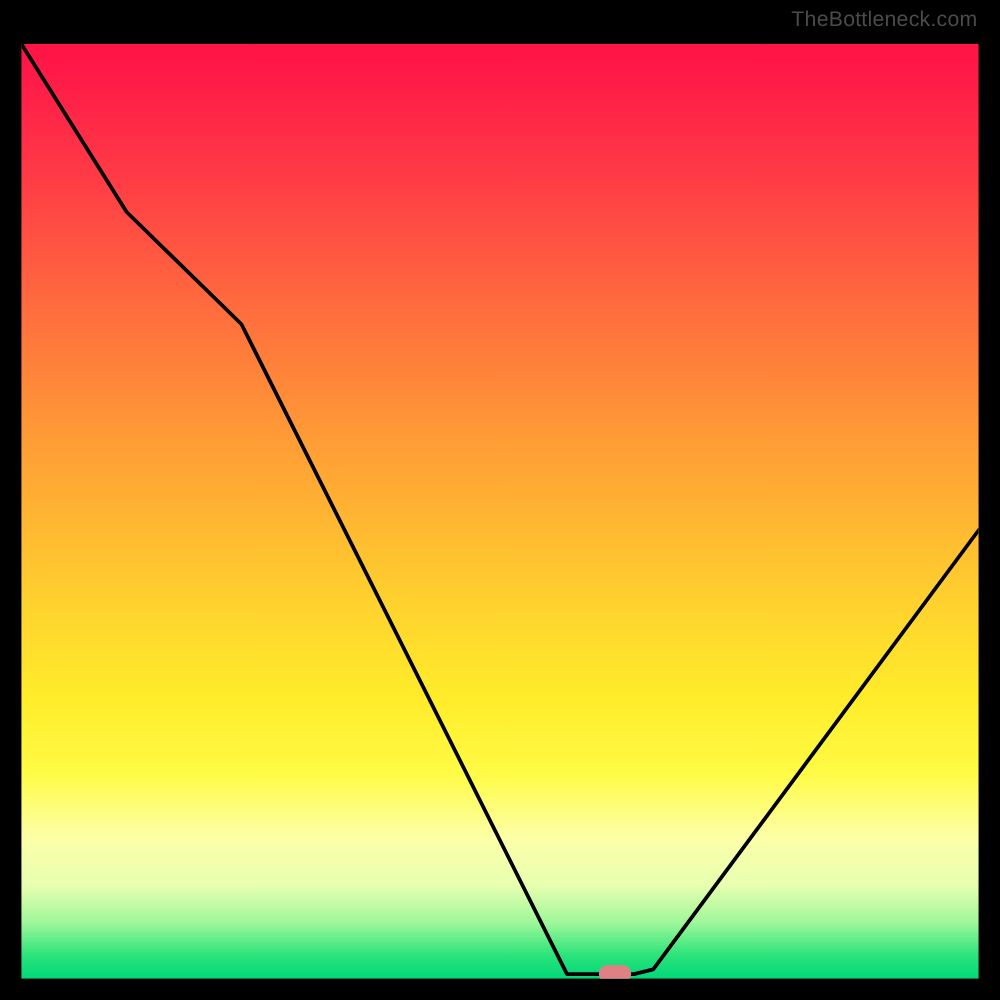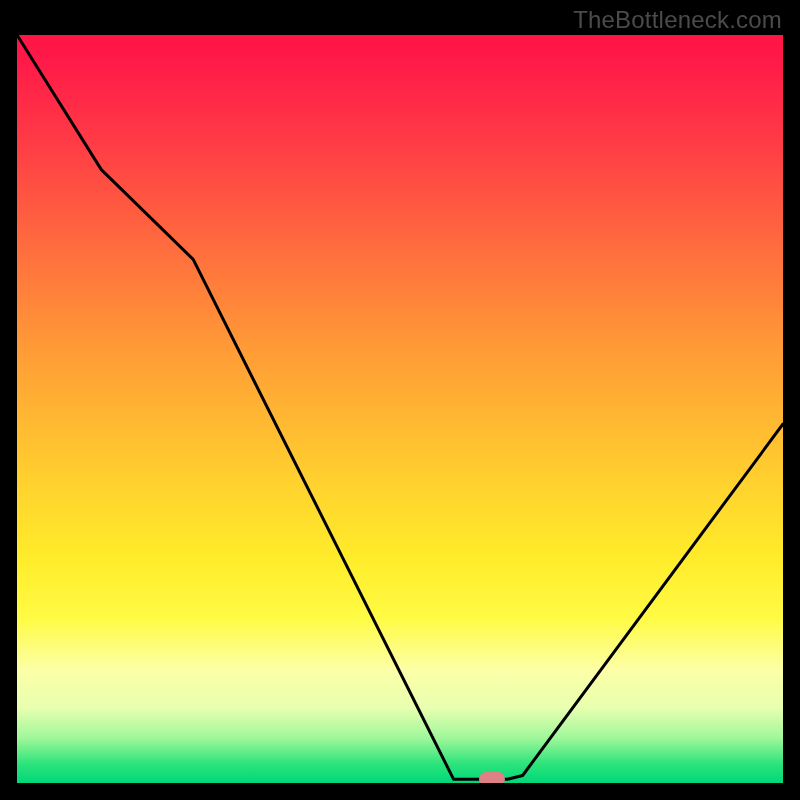--- a/index.html
+++ b/index.html
@@ -14,21 +14,21 @@
     width: 800px;
     height: 800px;
     background: #000;
     position: relative;
   }
   .watermark {
     position: absolute;
     top: 6px;
     right: 18px;
     color: #4b4b4b;
-    font-size: 24px;
+    font-size: 17px;
     font-weight: 400;
     letter-spacing: 0.2px;
   }
   .plot-area {
     position: absolute;
     left: 17px;
     top: 35px;
     width: 766px;
     height: 748px;
     overflow: hidden;

